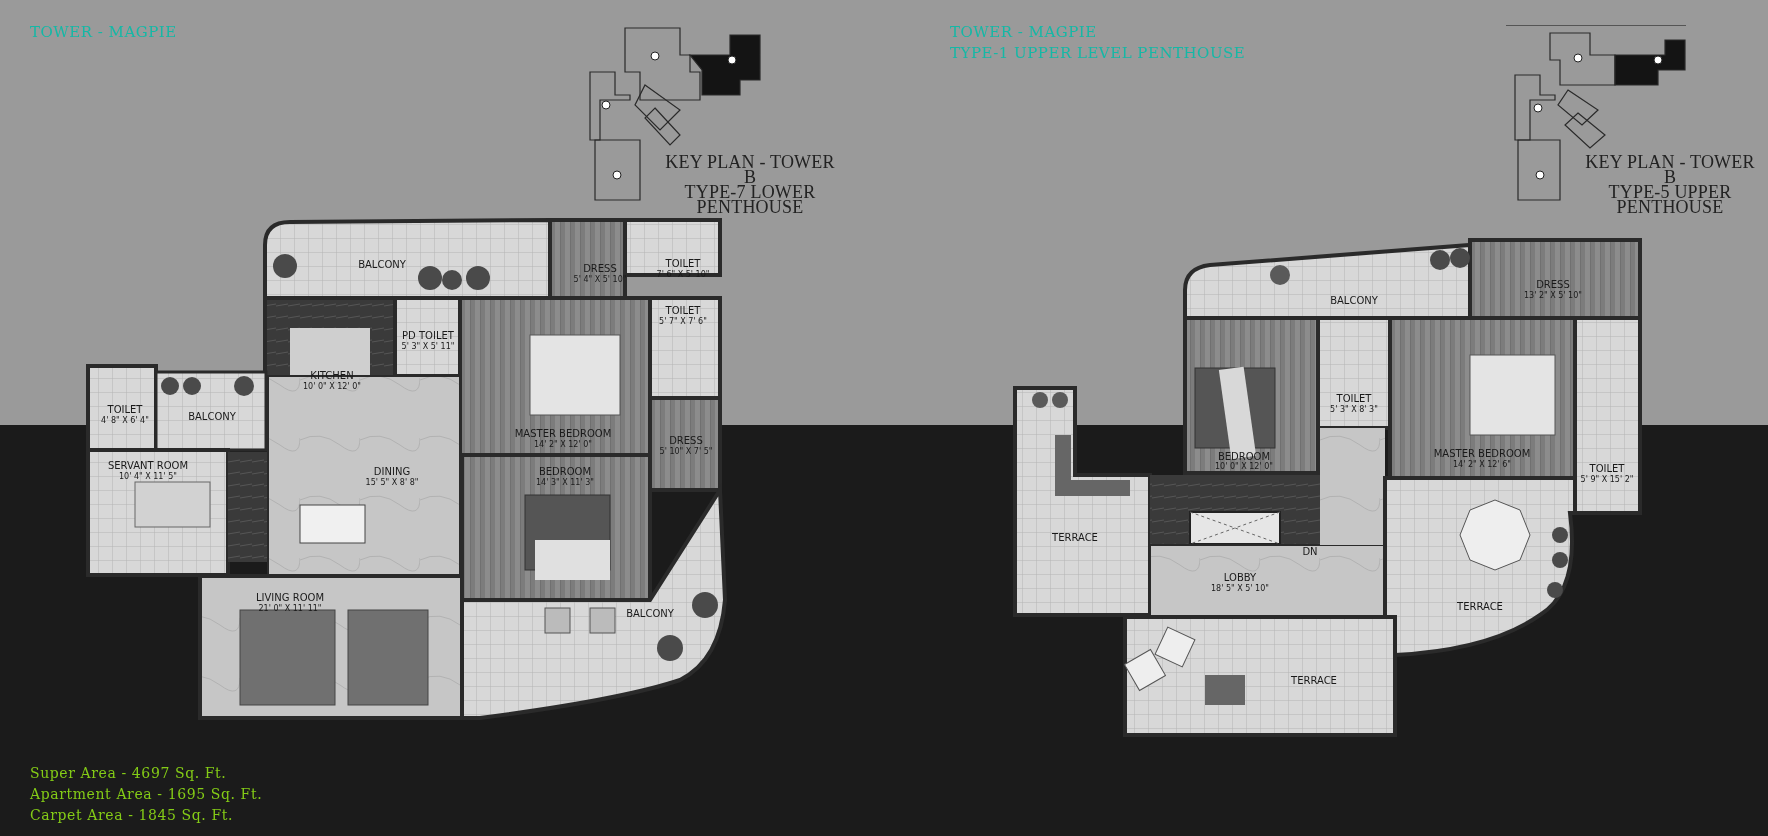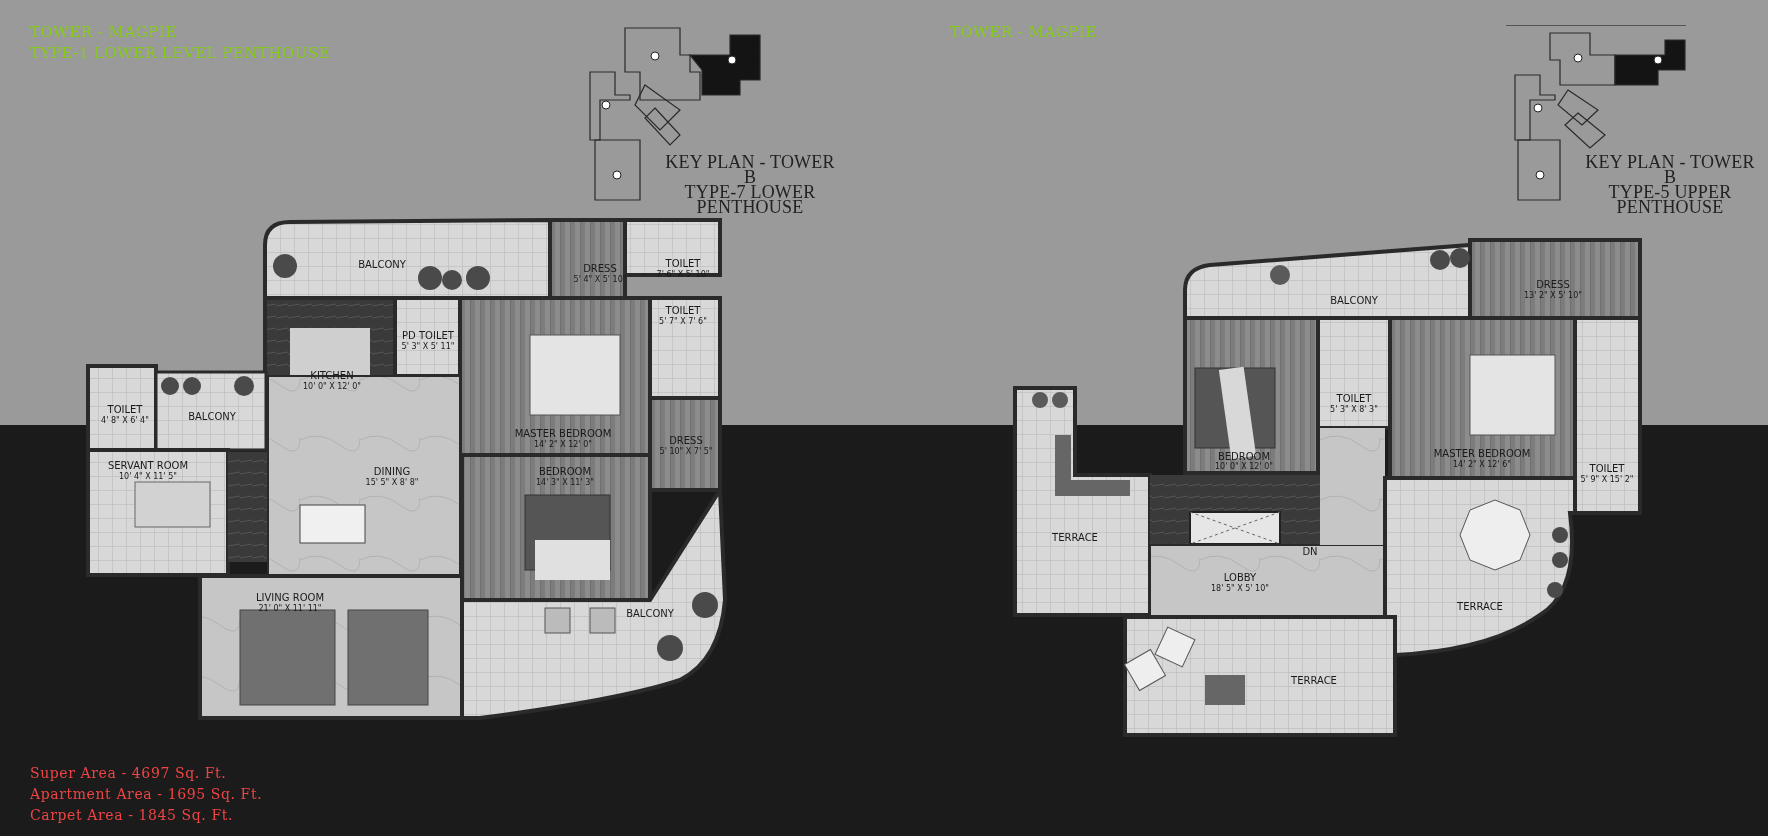--- a/index.html
+++ b/index.html
@@ -1,42 +1,42 @@
 <!DOCTYPE html>
 <html><head>
 <meta charset="utf-8">
 <style>
   html,body{margin:0;padding:0;}
   body{width:1768px;height:836px;position:relative;overflow:hidden;background:#1c1c1c;font-family:"DejaVu Serif",serif;}
   .bg-top{position:absolute;left:0;top:0;width:1768px;height:425px;background:#9a9a9a;}
   .bg-bottom{position:absolute;left:0;top:425px;width:1768px;height:411px;background:#1b1b1b;}
-  .title{position:absolute;color:#84cc16;font-family:"DejaVu Serif",serif;font-size:15px;line-height:21px;letter-spacing:0.5px;}
+  .title{position:absolute;color:#14b8a6;font-family:"DejaVu Serif",serif;font-size:15px;line-height:21px;letter-spacing:0.5px;}
   .title .l1{display:block;}
   .title .l2{display:block;}
   .keytext{position:absolute;color:#222;font-family:"Liberation Serif",serif;font-size:18px;line-height:15px;text-align:center;letter-spacing:0.2px;}
-  .areas{position:absolute;left:30px;top:763px;color:#ef4444;font-family:"DejaVu Serif",serif;font-size:14px;line-height:21px;letter-spacing:0.6px;}
+  .areas{position:absolute;left:30px;top:763px;color:#84cc16;font-family:"DejaVu Serif",serif;font-size:14px;line-height:21px;letter-spacing:0.6px;}
   .areas div{white-space:nowrap;}
   svg{position:absolute;left:0;top:0;}
   .room-label{font-family:"DejaVu Sans",sans-serif;font-size:10px;fill:#1a1a1a;text-anchor:middle;}
   .room-dim{font-family:"DejaVu Sans",sans-serif;font-size:8px;fill:#1a1a1a;text-anchor:middle;}
   .hr{position:absolute;left:1506px;top:25px;width:180px;height:1px;background:#555;}
 </style>
 </head>
 <body>
 
 <div class="bg-top"></div>
 <div class="bg-bottom"></div>
 <div class="hr"></div>
 
 <div class="title" style="left:30px;top:22px;">
   <span class="l1">TOWER - MAGPIE</span>
-  <span class="l2">TYPE-1 LOWER LEVEL PENTHOUSE</span>
 </div>
 <div class="title" style="left:950px;top:22px;">
   <span class="l1">TOWER - MAGPIE</span>
+  <span class="l2">TYPE-1 UPPER LEVEL PENTHOUSE</span>
 </div>
 
 <div class="keytext" style="left:665px;top:155px;width:170px;">
   <div>KEY PLAN  - TOWER B</div>
   <div>TYPE-7 LOWER PENTHOUSE</div>
 </div>
 <div class="keytext" style="left:1585px;top:155px;width:170px;">
   <div>KEY PLAN  - TOWER B</div>
   <div>TYPE-5 UPPER PENTHOUSE</div>
 </div>

